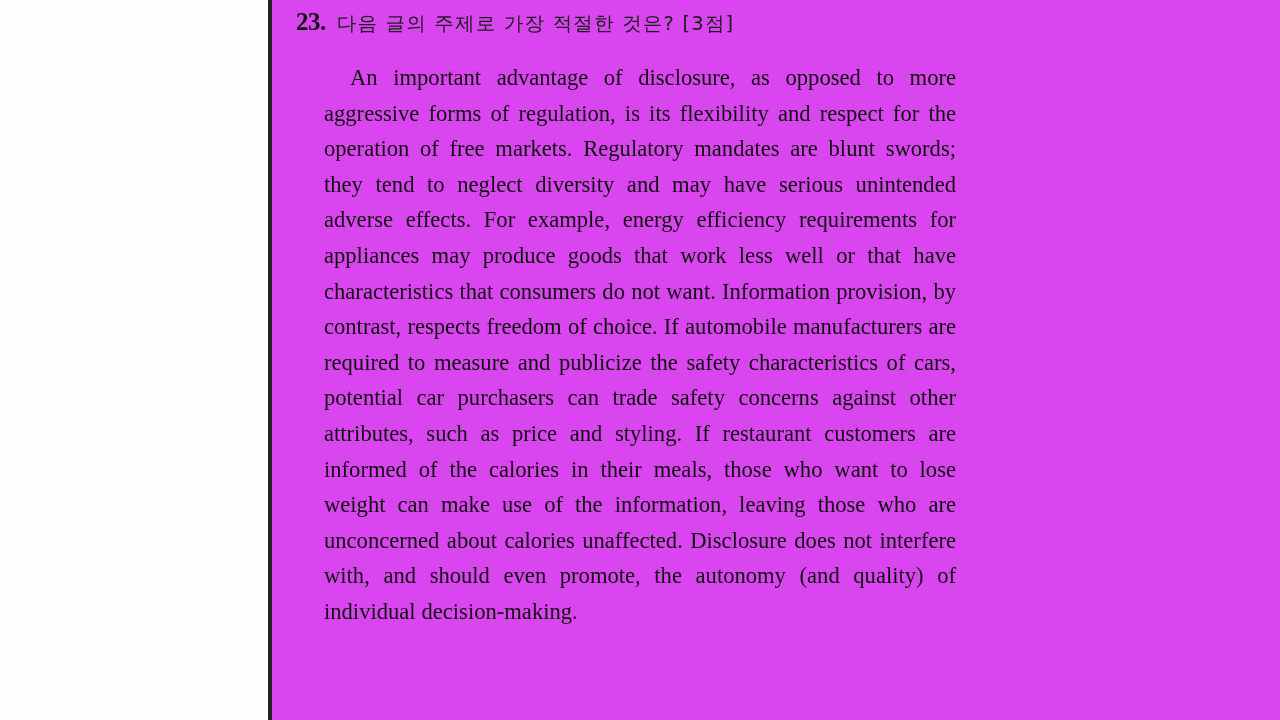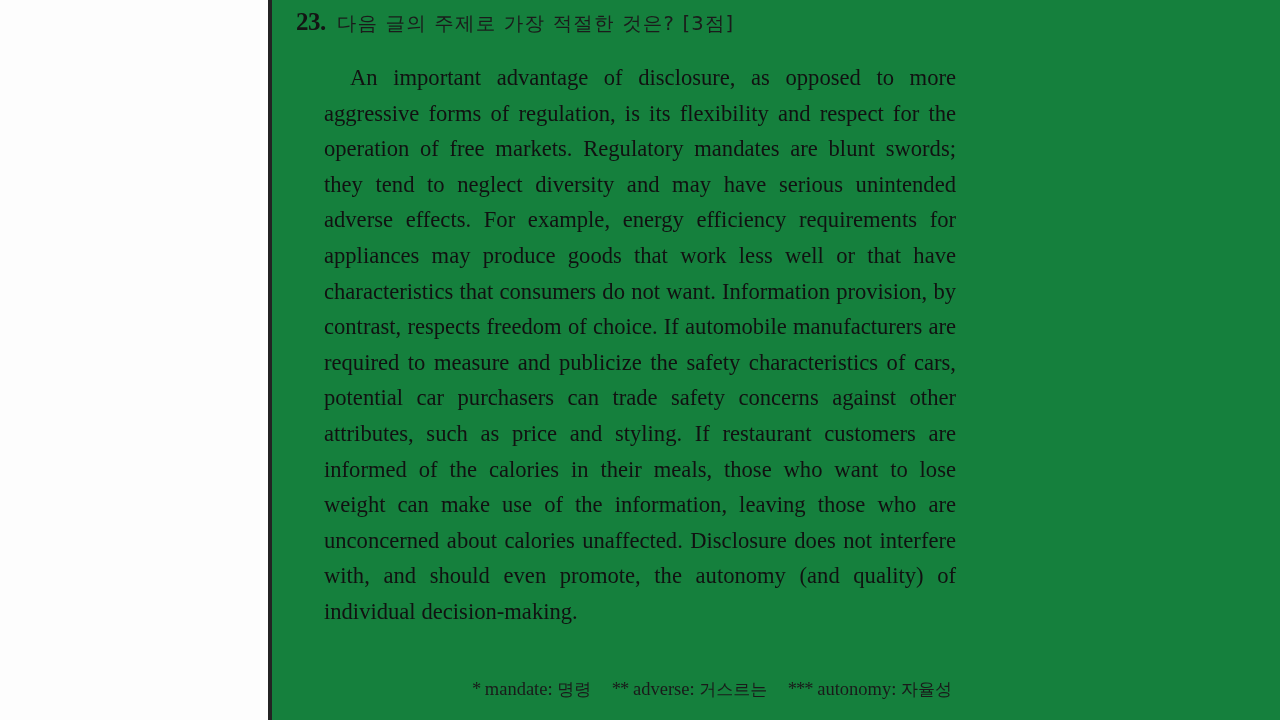--- a/index.html
+++ b/index.html
@@ -32,21 +32,21 @@
     width: 4px;
     height: 720px;
     background: #232323;
   }
   #content {
     position: absolute;
     left: 272px;
     top: 0;
     width: 1008px;
     height: 720px;
-    background: #15803d;
+    background: #d946ef;
   }
   
   #question-header {
     position: absolute;
     left: 24px;
     top: 8px;
     width: 700px;
     white-space: nowrap;
     color: #141414;
   }
@@ -106,32 +106,15 @@
   <div id="column-rule"></div>
 
   <div id="content">
 
     <div id="question-header">
       <span id="question-number">23.</span><span id="question-prompt" class="kr-head">다음 글의 주제로 가장 적절한 것은? [3점]</span>
     </div>
 
     <div id="passage">An important advantage of disclosure, as opposed to more aggressive forms of regulation, is its flexibility and respect for the operation of free markets. Regulatory mandates are blunt swords; they tend to neglect diversity and may have serious unintended adverse effects. For example, energy efficiency requirements for appliances may produce goods that work less well or that have characteristics that consumers do not want. Information provision, by contrast, respects freedom of choice. If automobile manufacturers are required to measure and publicize the safety characteristics of cars, potential car purchasers can trade safety concerns against other attributes, such as price and styling. If restaurant customers are informed of the calories in their meals, those who want to lose weight can make use of the information, leaving those who are unconcerned about calories unaffected. Disclosure does not interfere with, and should even promote, the autonomy (and quality) of individual decision-making.</div>
 
-    <div id="footnote">
-      <span class="gloss">
-        <span class="star">*</span>
-        <span>mandate:</span>
-        <span class="kr">명령</span>
-      </span>
-      <span class="gloss">
-        <span class="star">**</span>
-        <span>adverse:</span>
-        <span class="kr">거스르는</span>
-      </span>
-      <span class="gloss">
-        <span class="star">***</span>
-        <span>autonomy:</span>
-        <span class="kr">자율성</span>
-      </span>
-    </div>
 
   </div>
 </div>
 
 </body></html>

